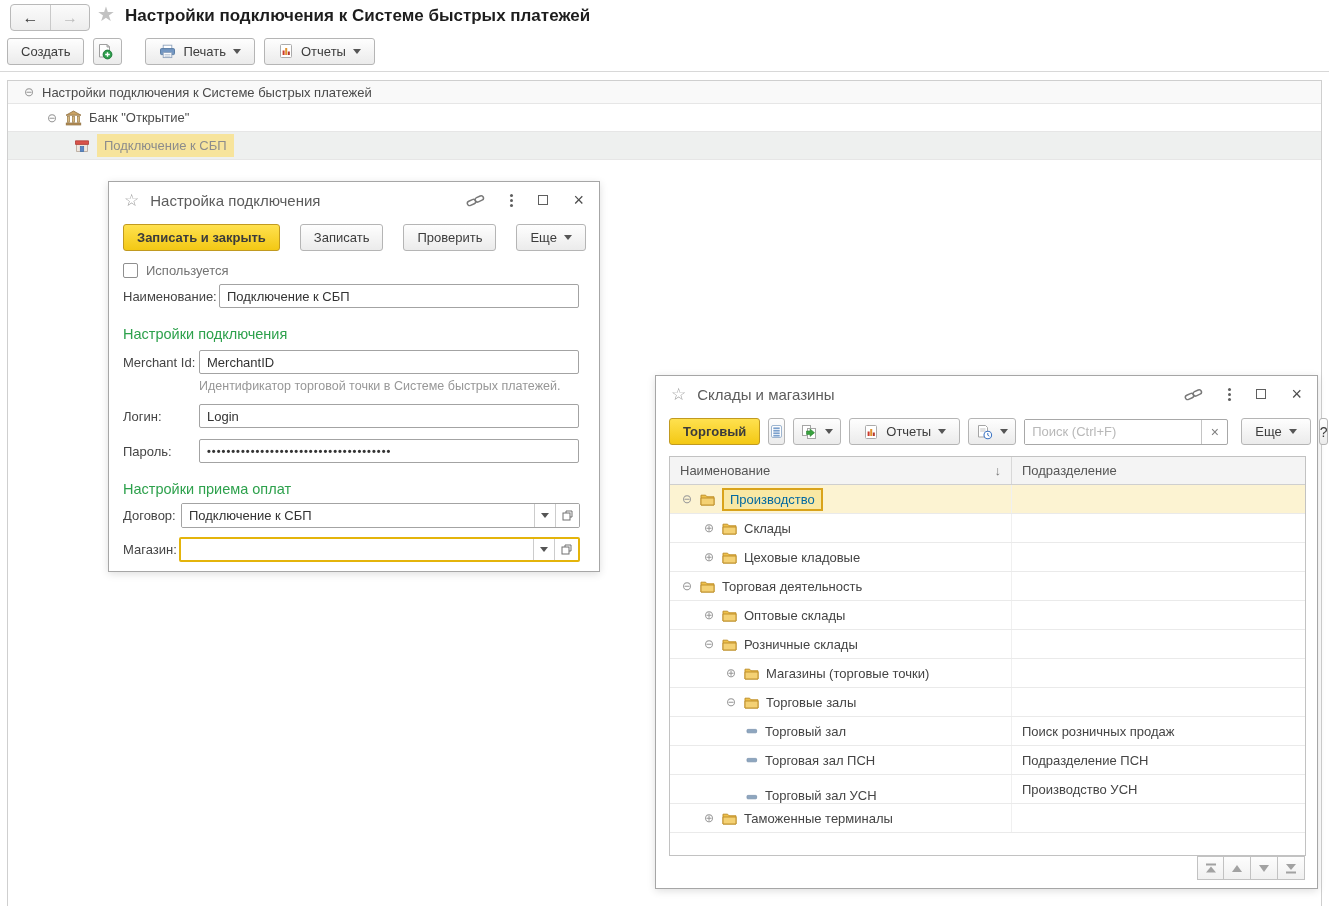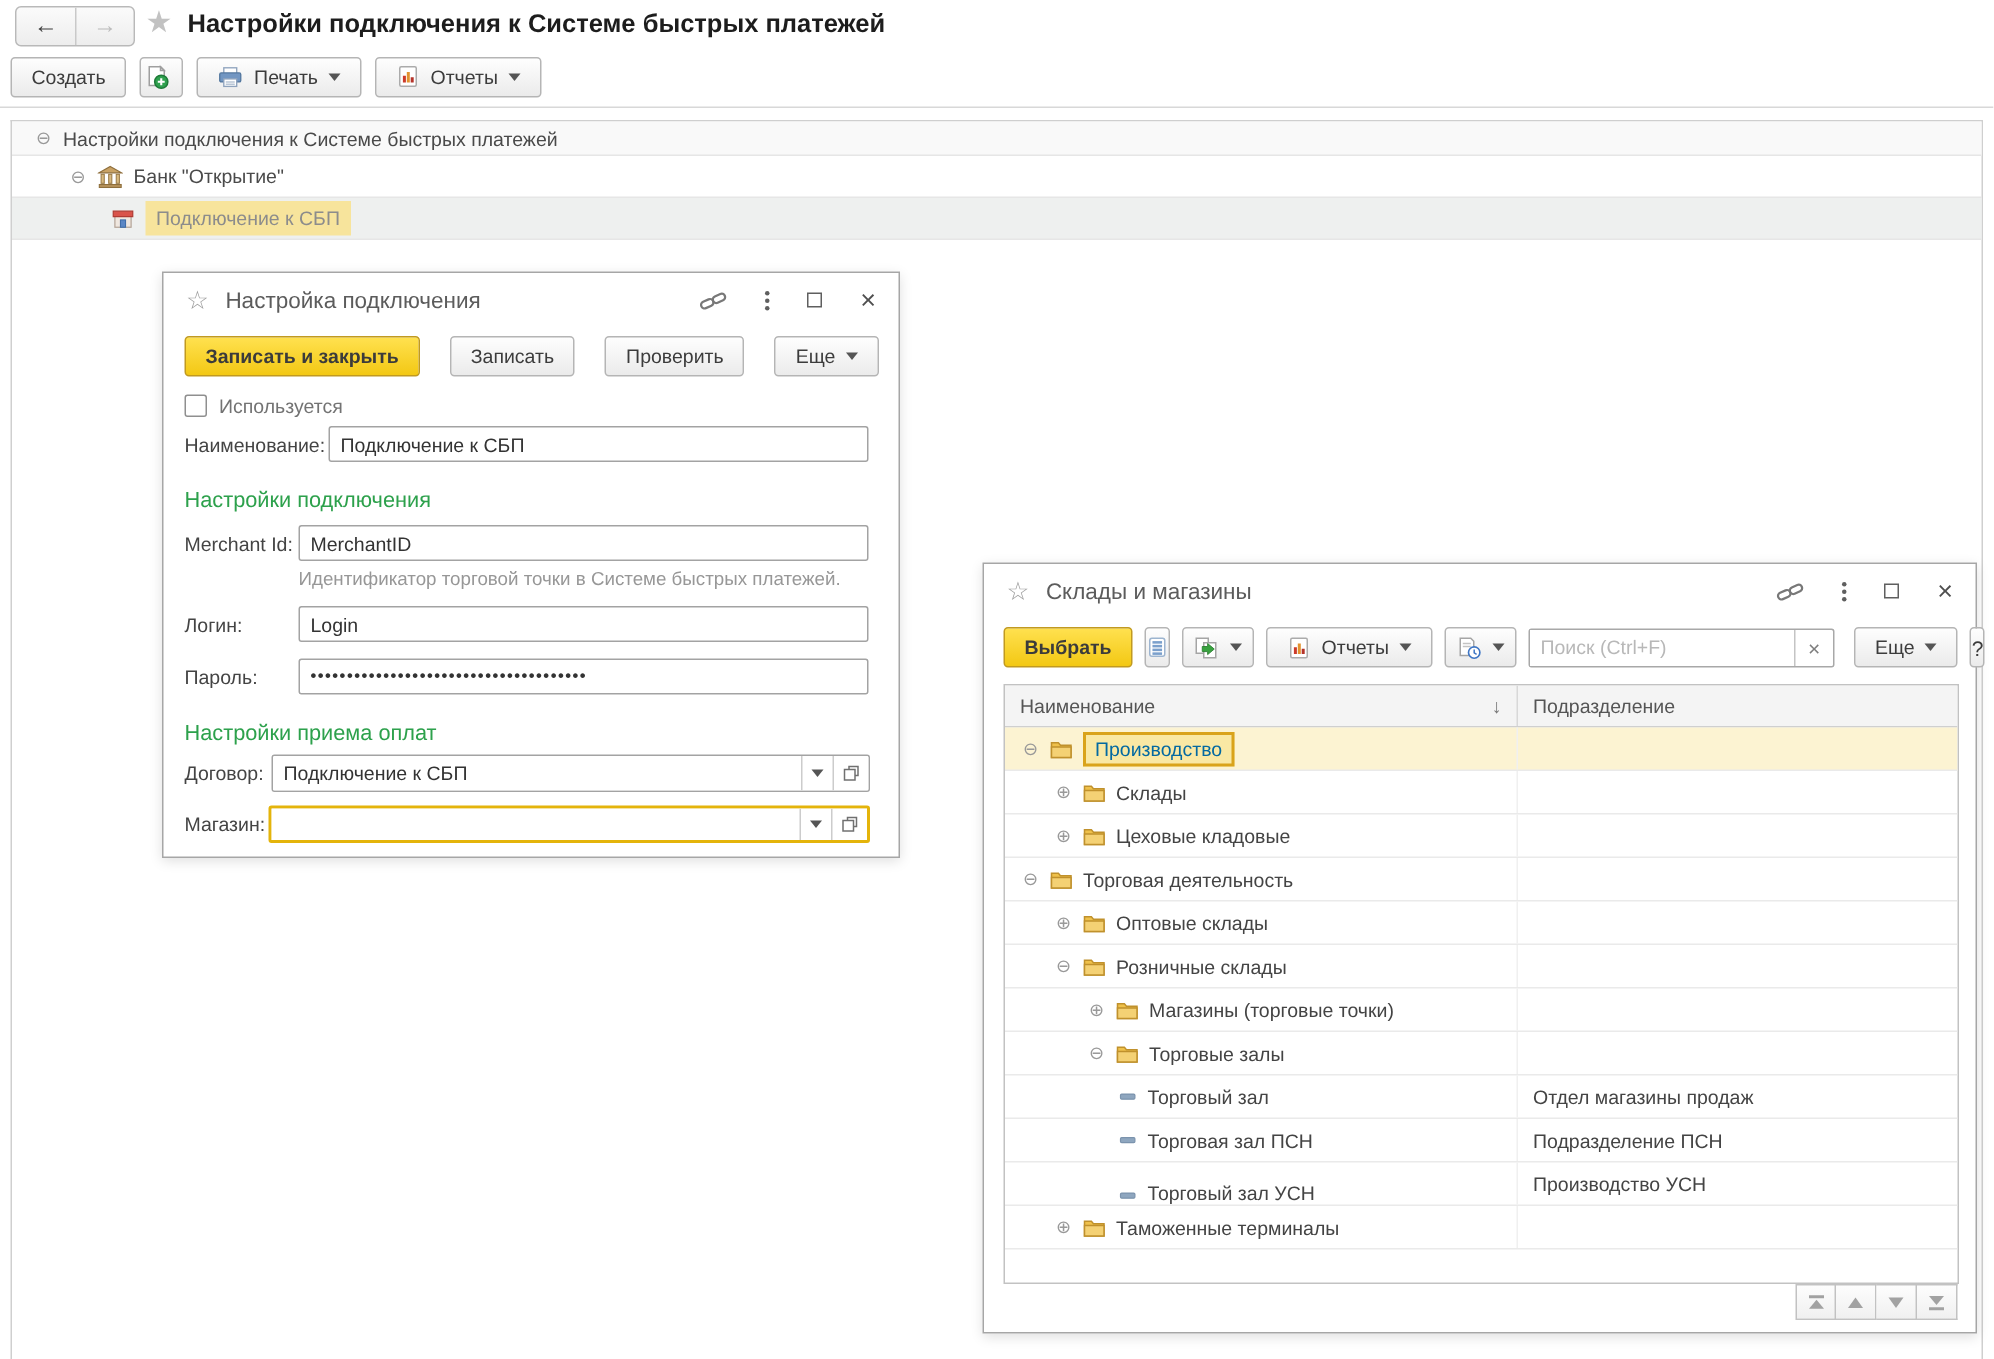--- a/index.html
+++ b/index.html
@@ -19,21 +19,21 @@
   .nav-btn + .nav-btn { border-left:1px solid #c9c9c9; }
   #fav-star { position:absolute; left:97px; top:2px; font-size:20px; color:#c2c2c2; }
   #page-title { position:absolute; left:125px; top:6px; font-size:17px; font-weight:700; color:#1d1d1d; }
 
   
   #main-toolbar { position:absolute; left:7px; top:37px; height:28px; display:flex; align-items:center; gap:9px; }
   .btn { display:inline-flex; align-items:center; gap:7px; height:27px; padding:0 13px; border:1px solid #b5b5b5; border-radius:3px; background:linear-gradient(#fefefe,#ebebeb); font-size:13px; color:#3c3c3c; white-space:nowrap; }
   .btn-sq { padding:0; width:29px; justify-content:center; }
   .btn-yellow { background:linear-gradient(#ffe14f,#f3c814); border-color:#c19a20; font-weight:700; color:#3b3b3b; }
   .caret { width:0; height:0; border-left:4px solid transparent; border-right:4px solid transparent; border-top:5px solid #555; }
-  .gap-lg { }
+  .gap-lg { margin-left:14px; }
   #toolbar-line { position:absolute; left:0; top:71px; width:1329px; height:1px; background:#d8d8d8; }
 
   
   #main-list { position:absolute; left:7px; top:80px; width:1315px; height:826px; border:1px solid #cfcfcf; border-bottom:none; background:#fff; }
   .m-row { display:flex; align-items:center; border-bottom:1px solid #e6e6e6; font-size:13px; color:#4a4a4a; }
   .m-row.r0 { height:23px; background:#f9f9f9; }
   .m-row.r1 { height:28px; }
   .m-row.r2 { height:28px; }
   .m-row.m-sel { background:#eef0ef; color:#8c8c8c; }
   .exp { color:#999; font-size:12px; width:14px; text-align:center; margin-right:6px; flex:none; }
@@ -284,21 +284,21 @@
       </span>
     <span class="t-icon">
         <span class="dots-v"></span>
       </span>
     <span class="t-icon">
         <span class="max-box"></span>
       </span>
     <span class="t-icon close-x">×</span>
   </div>
   <div class="dlg2-toolbar">
-    <button class="btn btn-yellow">Выбрать</button>
+    <button class="btn btn-yellow">Торговый</button>
     <button class="btn btn-sq">
         <span style="display:flex">
           <svg width="15" height="15" viewBox="0 0 15 15">
             <rect x="2.5" y="1.5" width="10" height="12" rx="1.5" fill="#fff" stroke="#9db5d0"></rect>
             <rect x="4.3" y="3.4" width="6.4" height="1.7" fill="#7ba0cc"></rect>
             <rect x="4.3" y="5.9" width="6.4" height="1.7" fill="#7ba0cc"></rect>
             <rect x="4.3" y="8.4" width="6.4" height="1.7" fill="#7ba0cc"></rect>
             <rect x="4.3" y="10.9" width="6.4" height="1.7" fill="#7ba0cc"></rect>
           </svg>
         </span>
@@ -463,21 +463,21 @@
         </div>
         <div class="w-row">
           <span class="w-name" style="padding-left: 76px;">
             <span class="m-icon">
               <svg width="12" height="12" viewBox="0 0 12 12">
                 <rect x="1" y="4.4" width="9.6" height="3.4" rx="0.8" fill="#8ea6bf" stroke="#7b93ad" stroke-width="0.8"></rect>
               </svg>
             </span>
             <span>Торговый зал</span>
           </span>
-          <span class="w-dept">Отдел магазины продаж</span>
+          <span class="w-dept">Поиск розничных продаж</span>
         </div>
         <div class="w-row">
           <span class="w-name" style="padding-left: 76px;">
             <span class="m-icon">
               <svg width="12" height="12" viewBox="0 0 12 12">
                 <rect x="1" y="4.4" width="9.6" height="3.4" rx="0.8" fill="#8ea6bf" stroke="#7b93ad" stroke-width="0.8"></rect>
               </svg>
             </span>
             <span>Торговая зал ПСН</span>
           </span>

